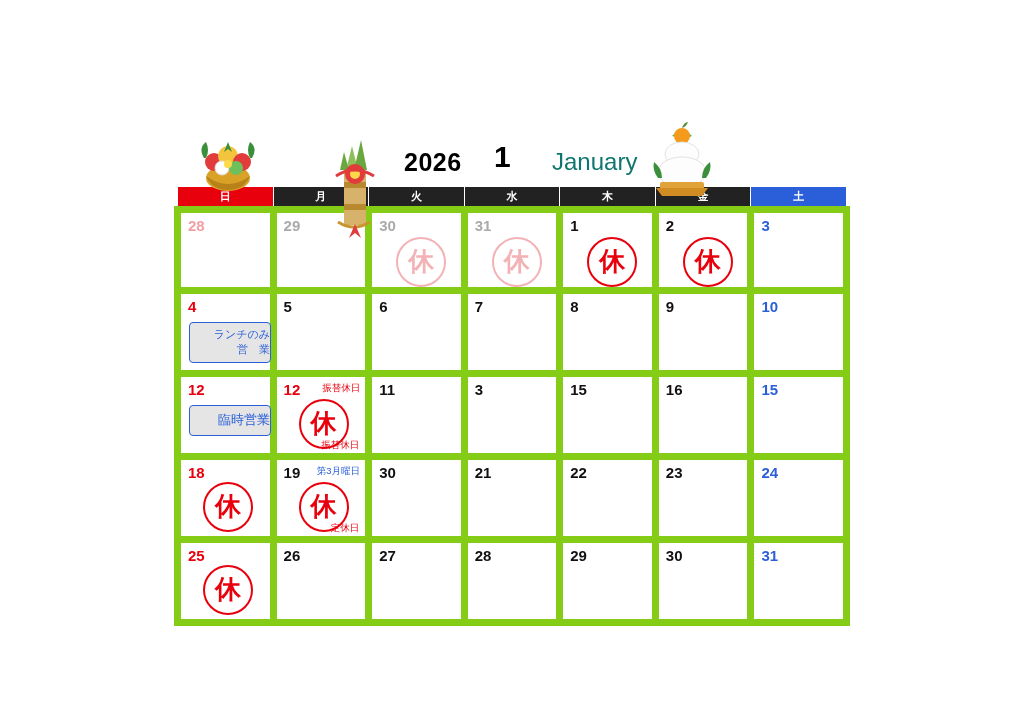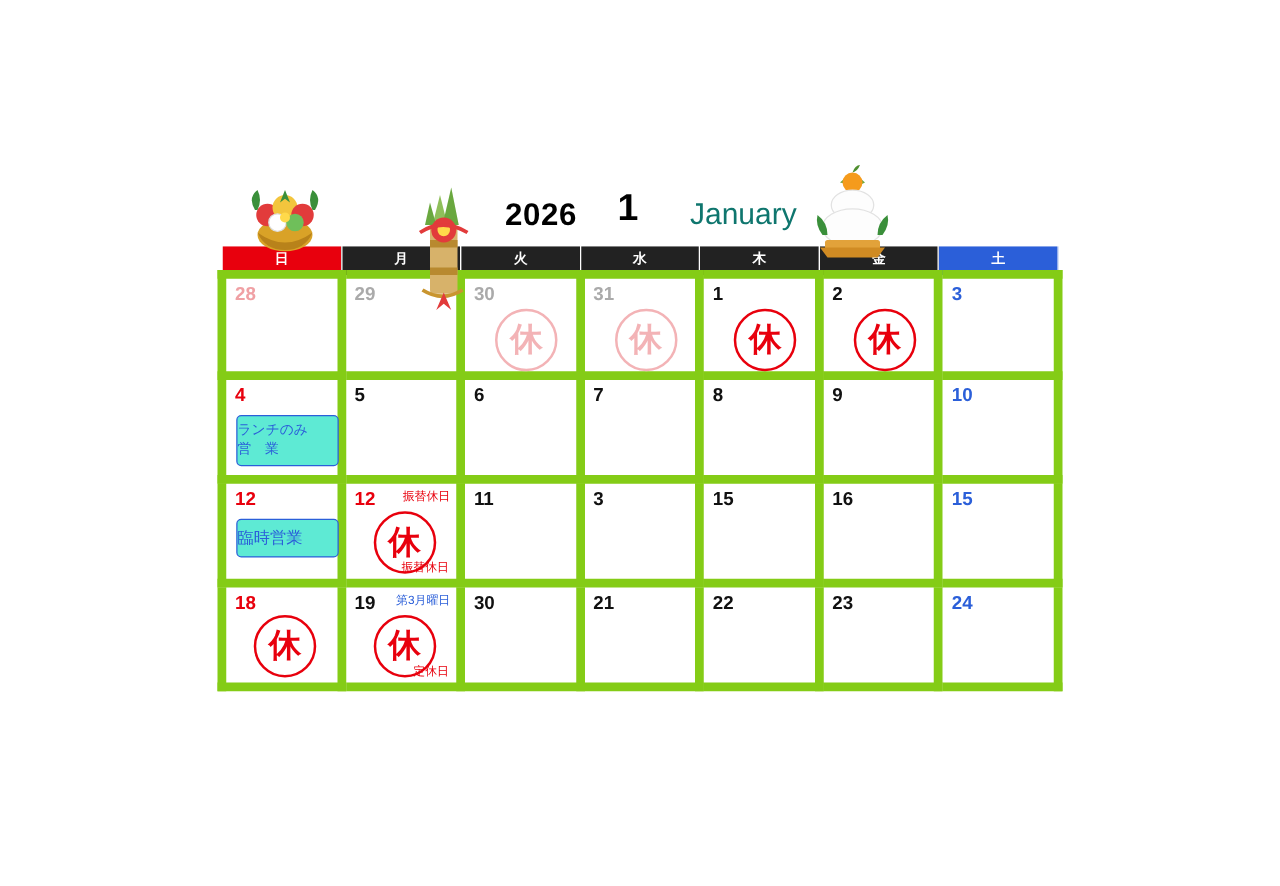--- a/index.html
+++ b/index.html
@@ -11,21 +11,21 @@
     width: 1024px;
     height: 709px;
     font-family: "Liberation Sans", sans-serif;
     position: relative;
     overflow: hidden;
   }
 
   #calendar-page {
     position: absolute;
     left: 174px;
-    top: 138px;
+    top: 128px;
     width: 719px;
   }
 
   
   .title-row {
     position: relative;
     height: 58px;
   }
   .title-year {
     position: absolute;
@@ -148,24 +148,24 @@
   
   .bluebox {
     position: absolute;
     left: 8px;
     top: 28px;
     width: 80px;
     border: 1px solid #2b5fd9;
     border-radius: 4px;
     color: #2b5fd9;
     font-size: 11px;
-    text-align: left;
+    text-align: right;
     padding: 4px 0 5px 0;
     line-height: 1.35;
-    background: #5eead4;
+    background: #e5e5e5;
   }
   .bluebox.single { padding: 5px 0 6px 0; font-size: 13px; }
 </style>
 </head>
 <body>
 
 <div id="calendar-page">
 
   <div class="title-row">
 
@@ -336,15 +336,39 @@
           <td>
             <div class="daynum d-black">22</div>
           </td>
           <td>
             <div class="daynum d-black">23</div>
           </td>
           <td>
             <div class="daynum d-blue">24</div>
           </td>
         </tr>
+        <tr class="">
+          <td>
+            <div class="daynum d-red">25</div>
+            <div class="stamp">休</div>
+          </td>
+          <td>
+            <div class="daynum d-black">26</div>
+          </td>
+          <td>
+            <div class="daynum d-black">27</div>
+          </td>
+          <td>
+            <div class="daynum d-black">28</div>
+          </td>
+          <td>
+            <div class="daynum d-black">29</div>
+          </td>
+          <td>
+            <div class="daynum d-black">30</div>
+          </td>
+          <td>
+            <div class="daynum d-blue">31</div>
+          </td>
+        </tr>
       </tbody>
   </table>
 </div>
 
 </body></html>

